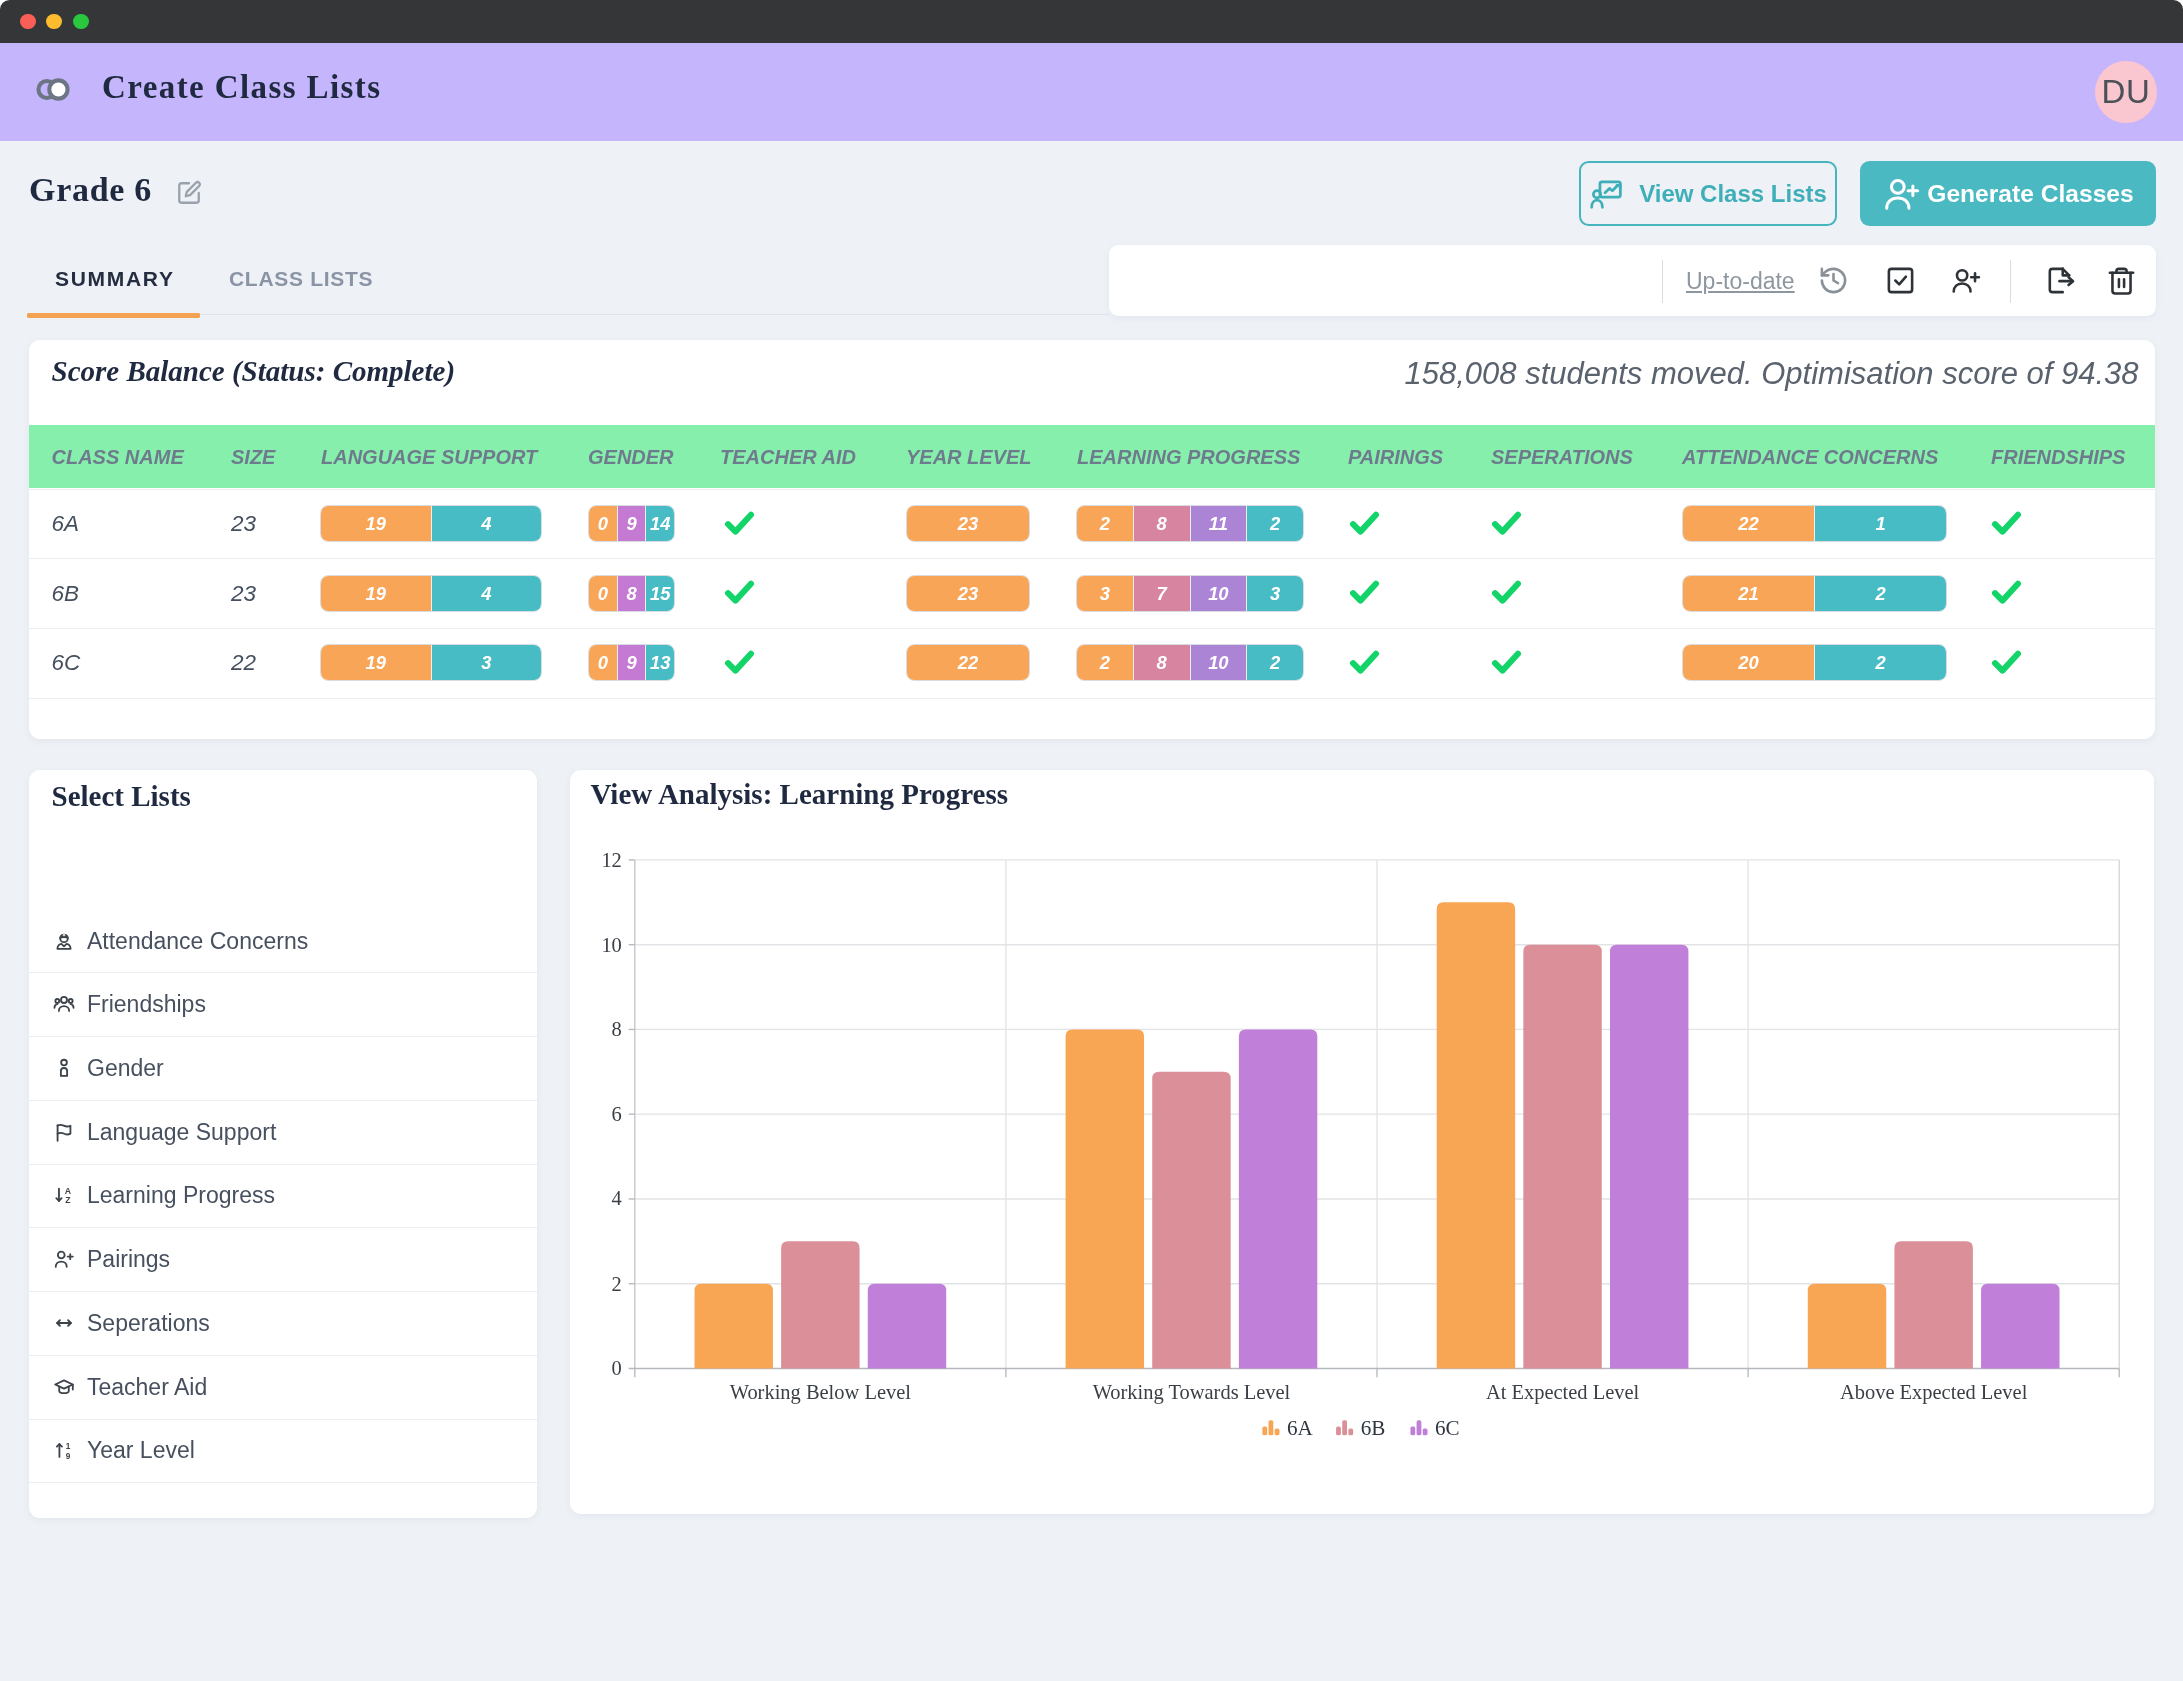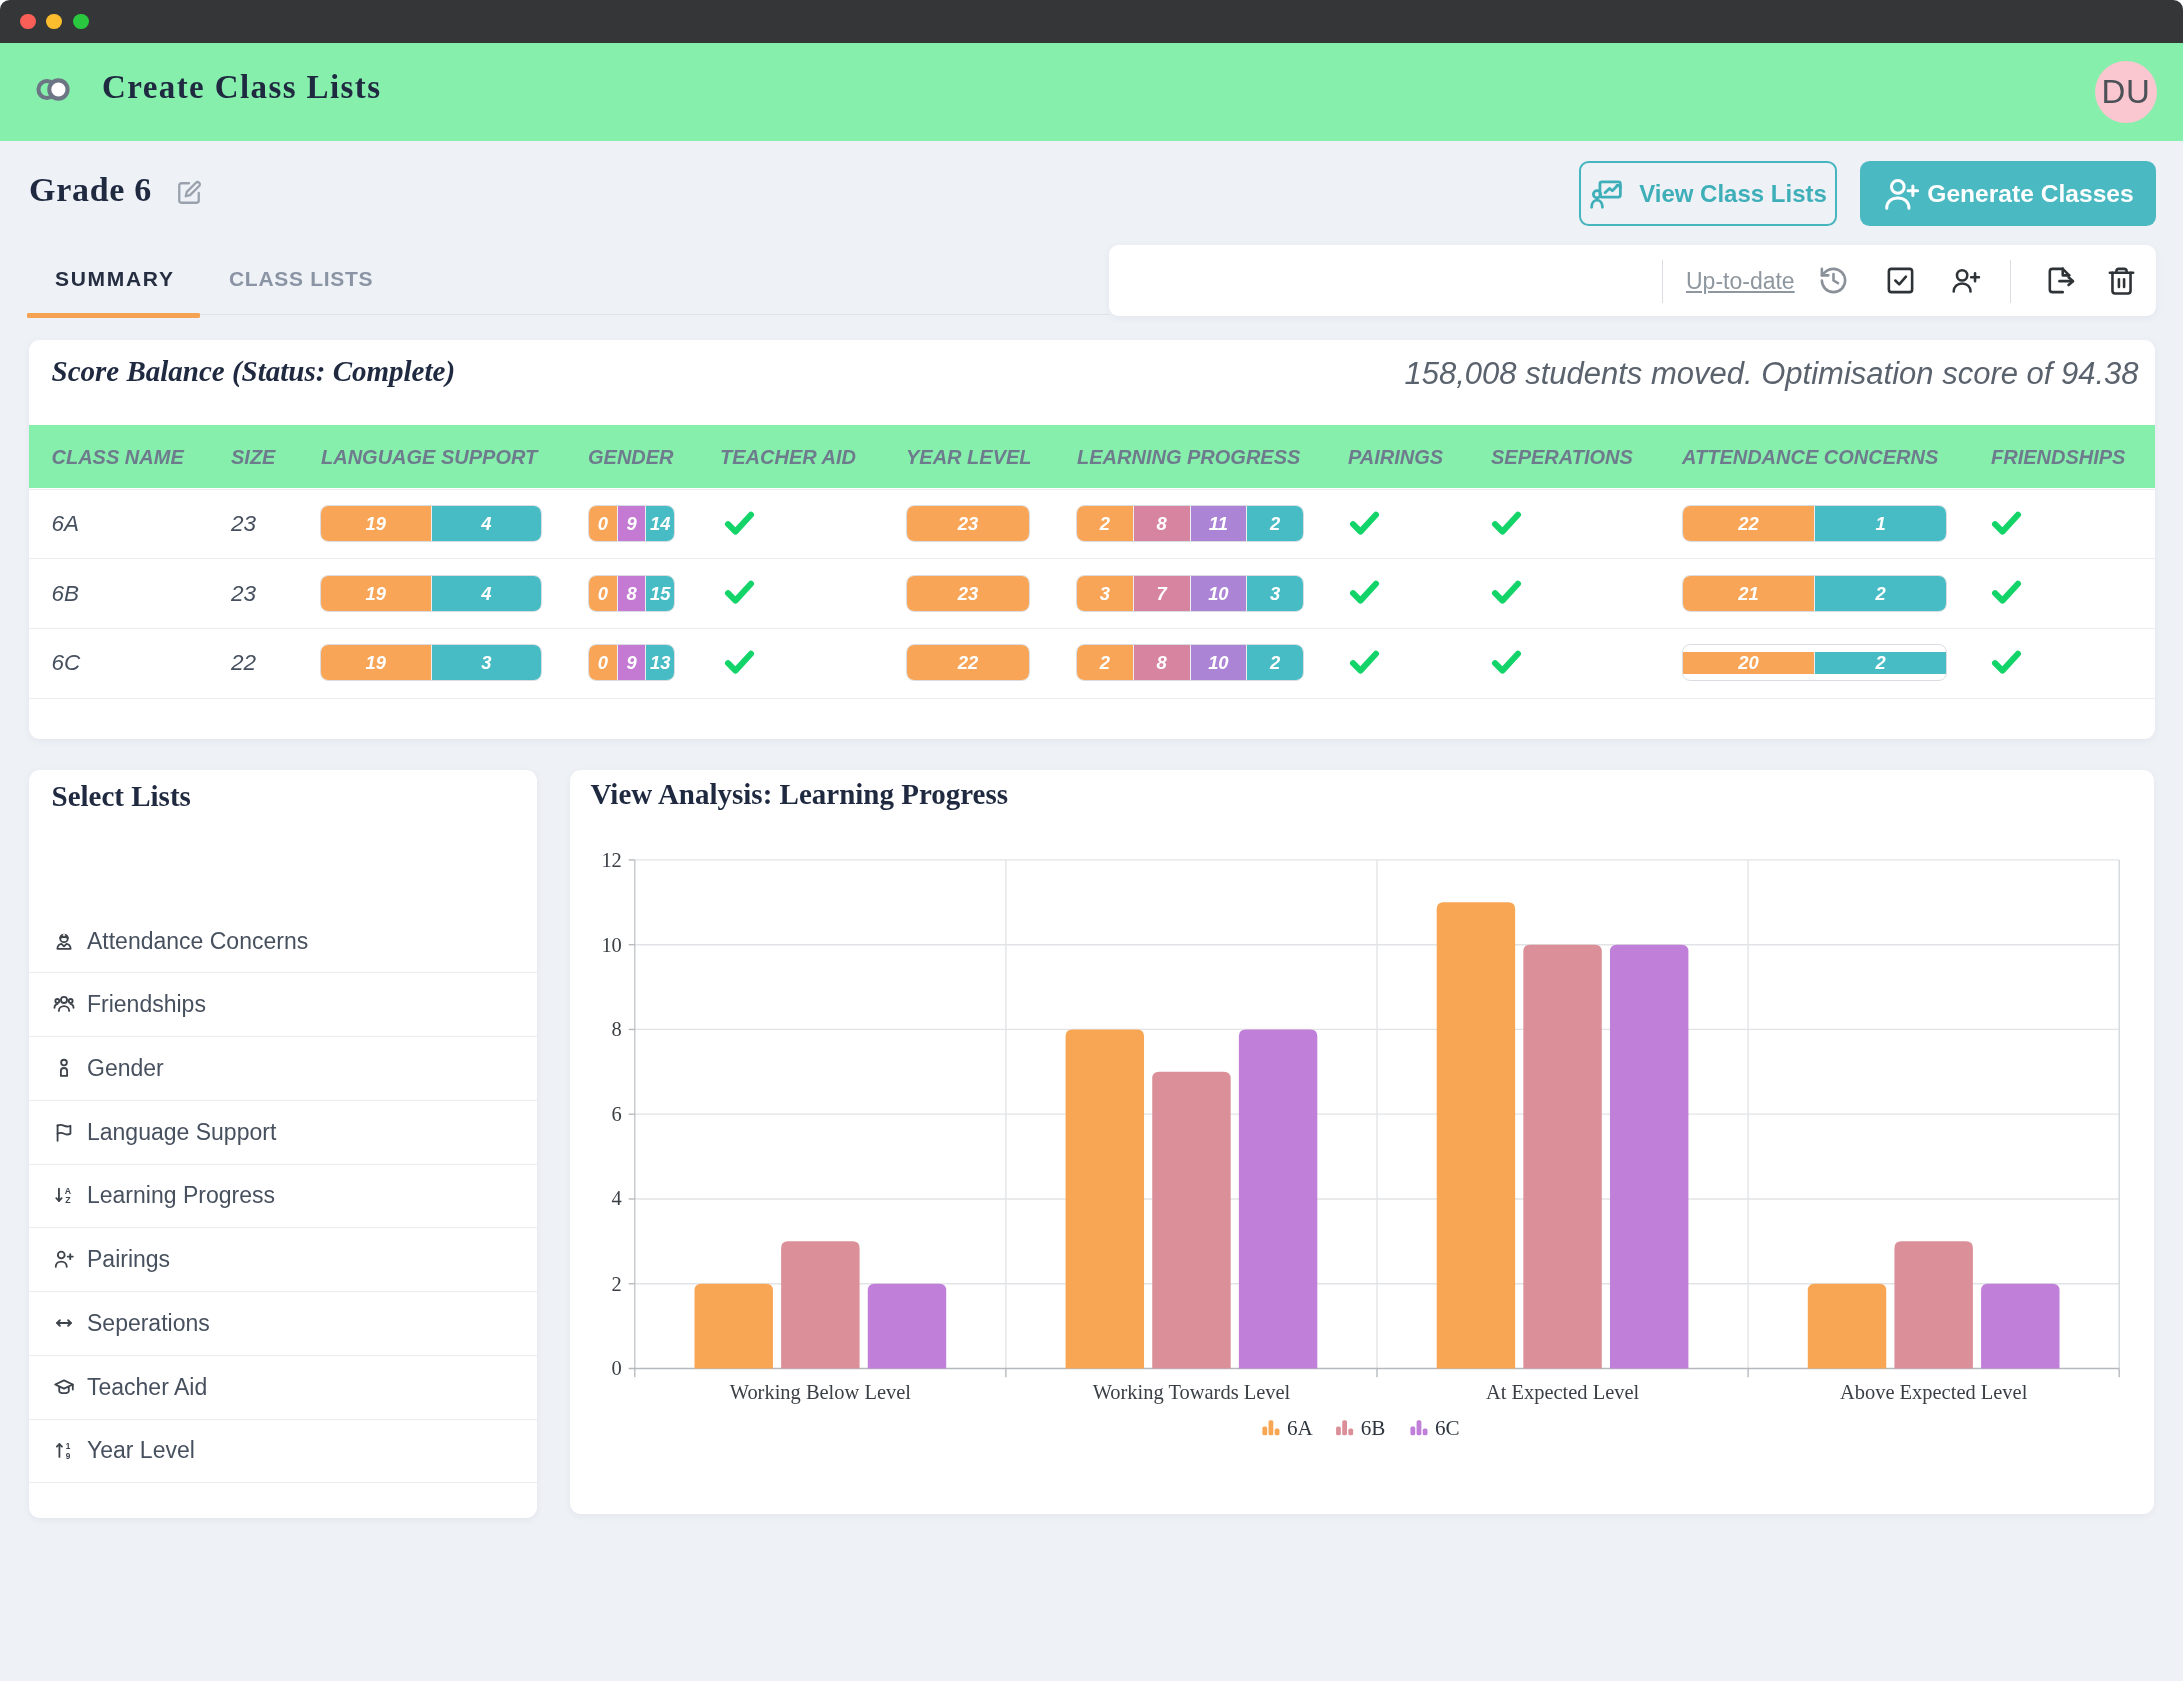--- a/index.html
+++ b/index.html
@@ -1,20 +1,20 @@
 <!DOCTYPE html>
 <html style="font-size:11px"><head>
 <meta charset="utf-8">
 <style>
   * { margin:0; padding:0; box-sizing:border-box; }
   html,body { width:2183px; height:1681px; background:#fff; font-family:"Liberation Sans", sans-serif; }
   .serif { font-family:"Liberation Serif", serif; font-weight:bold; color:#1f2940; }
   #titlebar { position:absolute; left:0; top:0; width:2183px; height:43px; background:#343638; border-radius:9.6px 9.6px 0 0; }
   .dot { position:absolute; top:13.6px; width:15.7px; height:15.7px; border-radius:50%; }
-  #header { position:absolute; left:0; top:43px; width:2183px; height:98px; background:#86efac; }
+  #header { position:absolute; left:0; top:43px; width:2183px; height:98px; background:#c4b5fd; }
   #main { position:absolute; left:0; top:141px; width:2183px; height:1541px; background:#eef1f6; }
   .card { position:absolute; background:#fff; border-radius:11px; box-shadow:0 2px 8.2px rgba(25,39,62,0.05); }
   .hdrtxt { color:#6e7b8d; letter-spacing:0px; font-size:20px; font-weight:bold; }
   .pill { position:absolute; height:37px; border:1.4px solid #d9dde2; border-radius:8.2px; display:flex; overflow:hidden; background:#fff; }
   .pill > div { flex:1; display:flex; align-items:center; justify-content:center; color:#fff; font-weight:bold; font-size:18.4px; }
   .pill > div + div { border-left:1.4px solid #eceef1; }
   .seg-o { background:#f8a557; }
   .seg-p { background:#d6849f; }
   .seg-v { background:#c47ad2; }
   .seg-w { background:#ab84d6; }
@@ -216,21 +216,21 @@
         <div class="seg-p">8</div>
         <div class="seg-w">10</div>
         <div class="seg-t">2</div>
       </div>
     <svg class="check" style="left:1320px; top:309px;" viewBox="0 0 46 40">
         <path d="M6 21 L17 32 L40 7" fill="none" stroke="#12d468" stroke-width="9" stroke-linecap="round" stroke-linejoin="round"></path>
       </svg>
     <svg class="check" style="left:1462px; top:309px;" viewBox="0 0 46 40">
         <path d="M6 21 L17 32 L40 7" fill="none" stroke="#12d468" stroke-width="9" stroke-linecap="round" stroke-linejoin="round"></path>
       </svg>
-    <div class="pill" style="left:1653px; top:304px; width:265px;align-items:center;">
+    <div class="pill" style="left:1653px; top:304px; width:265px;">
         <div class="seg-o">20</div>
         <div class="seg-t">2</div>
       </div>
     <svg class="check" style="left:1962px; top:309px;" viewBox="0 0 46 40">
         <path d="M6 21 L17 32 L40 7" fill="none" stroke="#12d468" stroke-width="9" stroke-linecap="round" stroke-linejoin="round"></path>
       </svg>
     <div class="rowline" style="top:288px;"></div>
     <div class="rowline" style="top:358px;"></div>
   </div>
 

